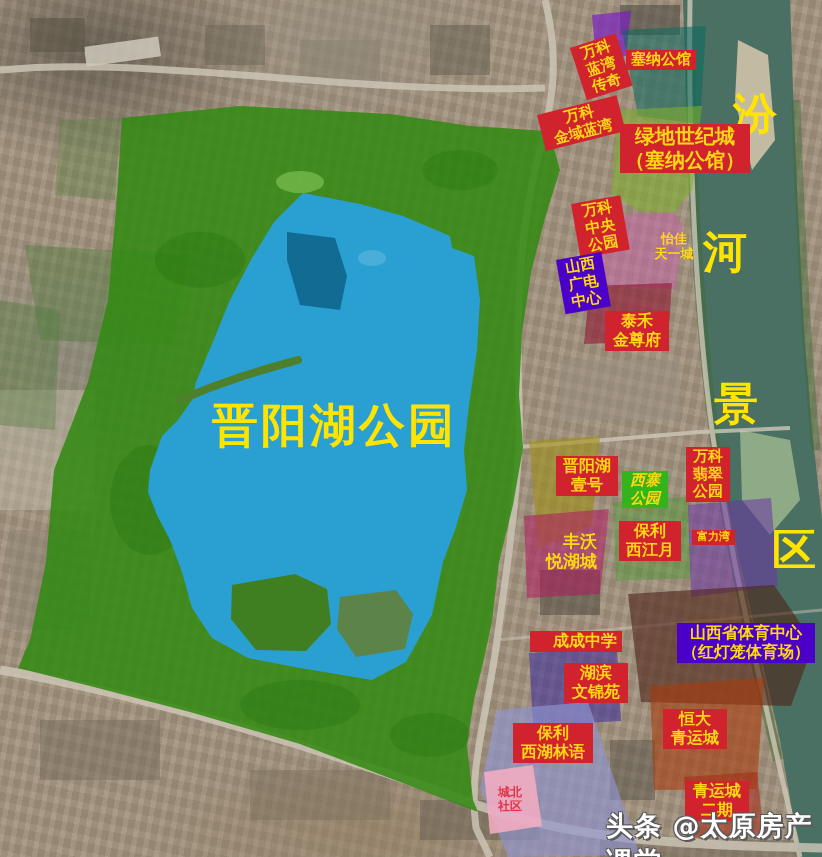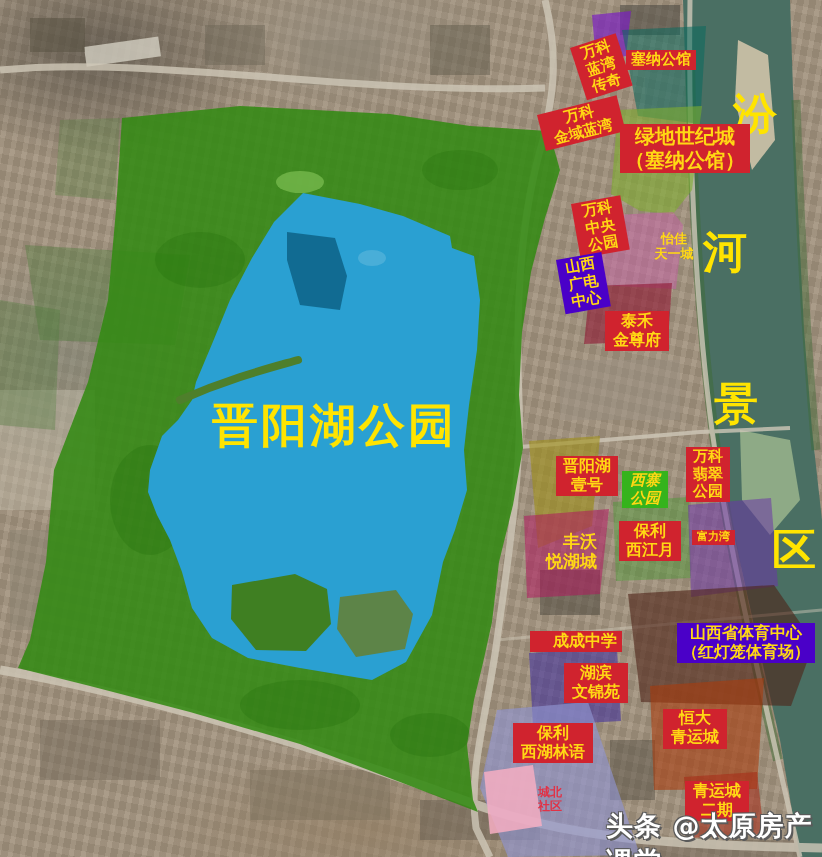--- a/index.html
+++ b/index.html
@@ -154,22 +154,22 @@
   <div class="lbl box-red" style="left:692px;top:530px;font-size:11px;">富力湾</div>
   <div class="lbl no-box" style="left:541px;top:531px;width:56px;font-size:17px;text-align:right;">丰沃
 悦湖城</div>
   <div class="lbl box-red" style="left:530px;top:631px;font-size:16px;padding-left:23px;">成成中学</div>
   <div class="lbl box-purple" style="left:677px;top:623px;font-size:16px;">山西省体育中心
 （红灯笼体育场）</div>
   <div class="lbl box-red" style="left:564px;top:663px;width:54px;font-size:16px;">湖滨
 文锦苑</div>
   <div class="lbl box-red" style="left:513px;top:723px;width:70px;font-size:16px;">保利
 西湖林语</div>
-  <div class="lbl red-text" style="left:493px;top:785px;width:34px;font-size:12px;margin-left:40px;">城北
+  <div class="lbl red-text" style="left:493px;top:785px;width:34px;font-size:12px;">城北
 社区</div>
-  <div class="lbl box-red" style="left:663px;top:709px;width:54px;font-size:16px;font-family:Liberation Mono, monospace;">恒大
+  <div class="lbl box-red" style="left:663px;top:709px;width:54px;font-size:16px;">恒大
 青运城</div>
   <div class="lbl box-red" style="left:685px;top:781px;width:54px;font-size:16px;">青运城
 二期</div>
 
   <div class="watermark" style="left:606px;top:808px;">头条 @太原房产课堂</div>
 
 </div>
 
 </body></html>

